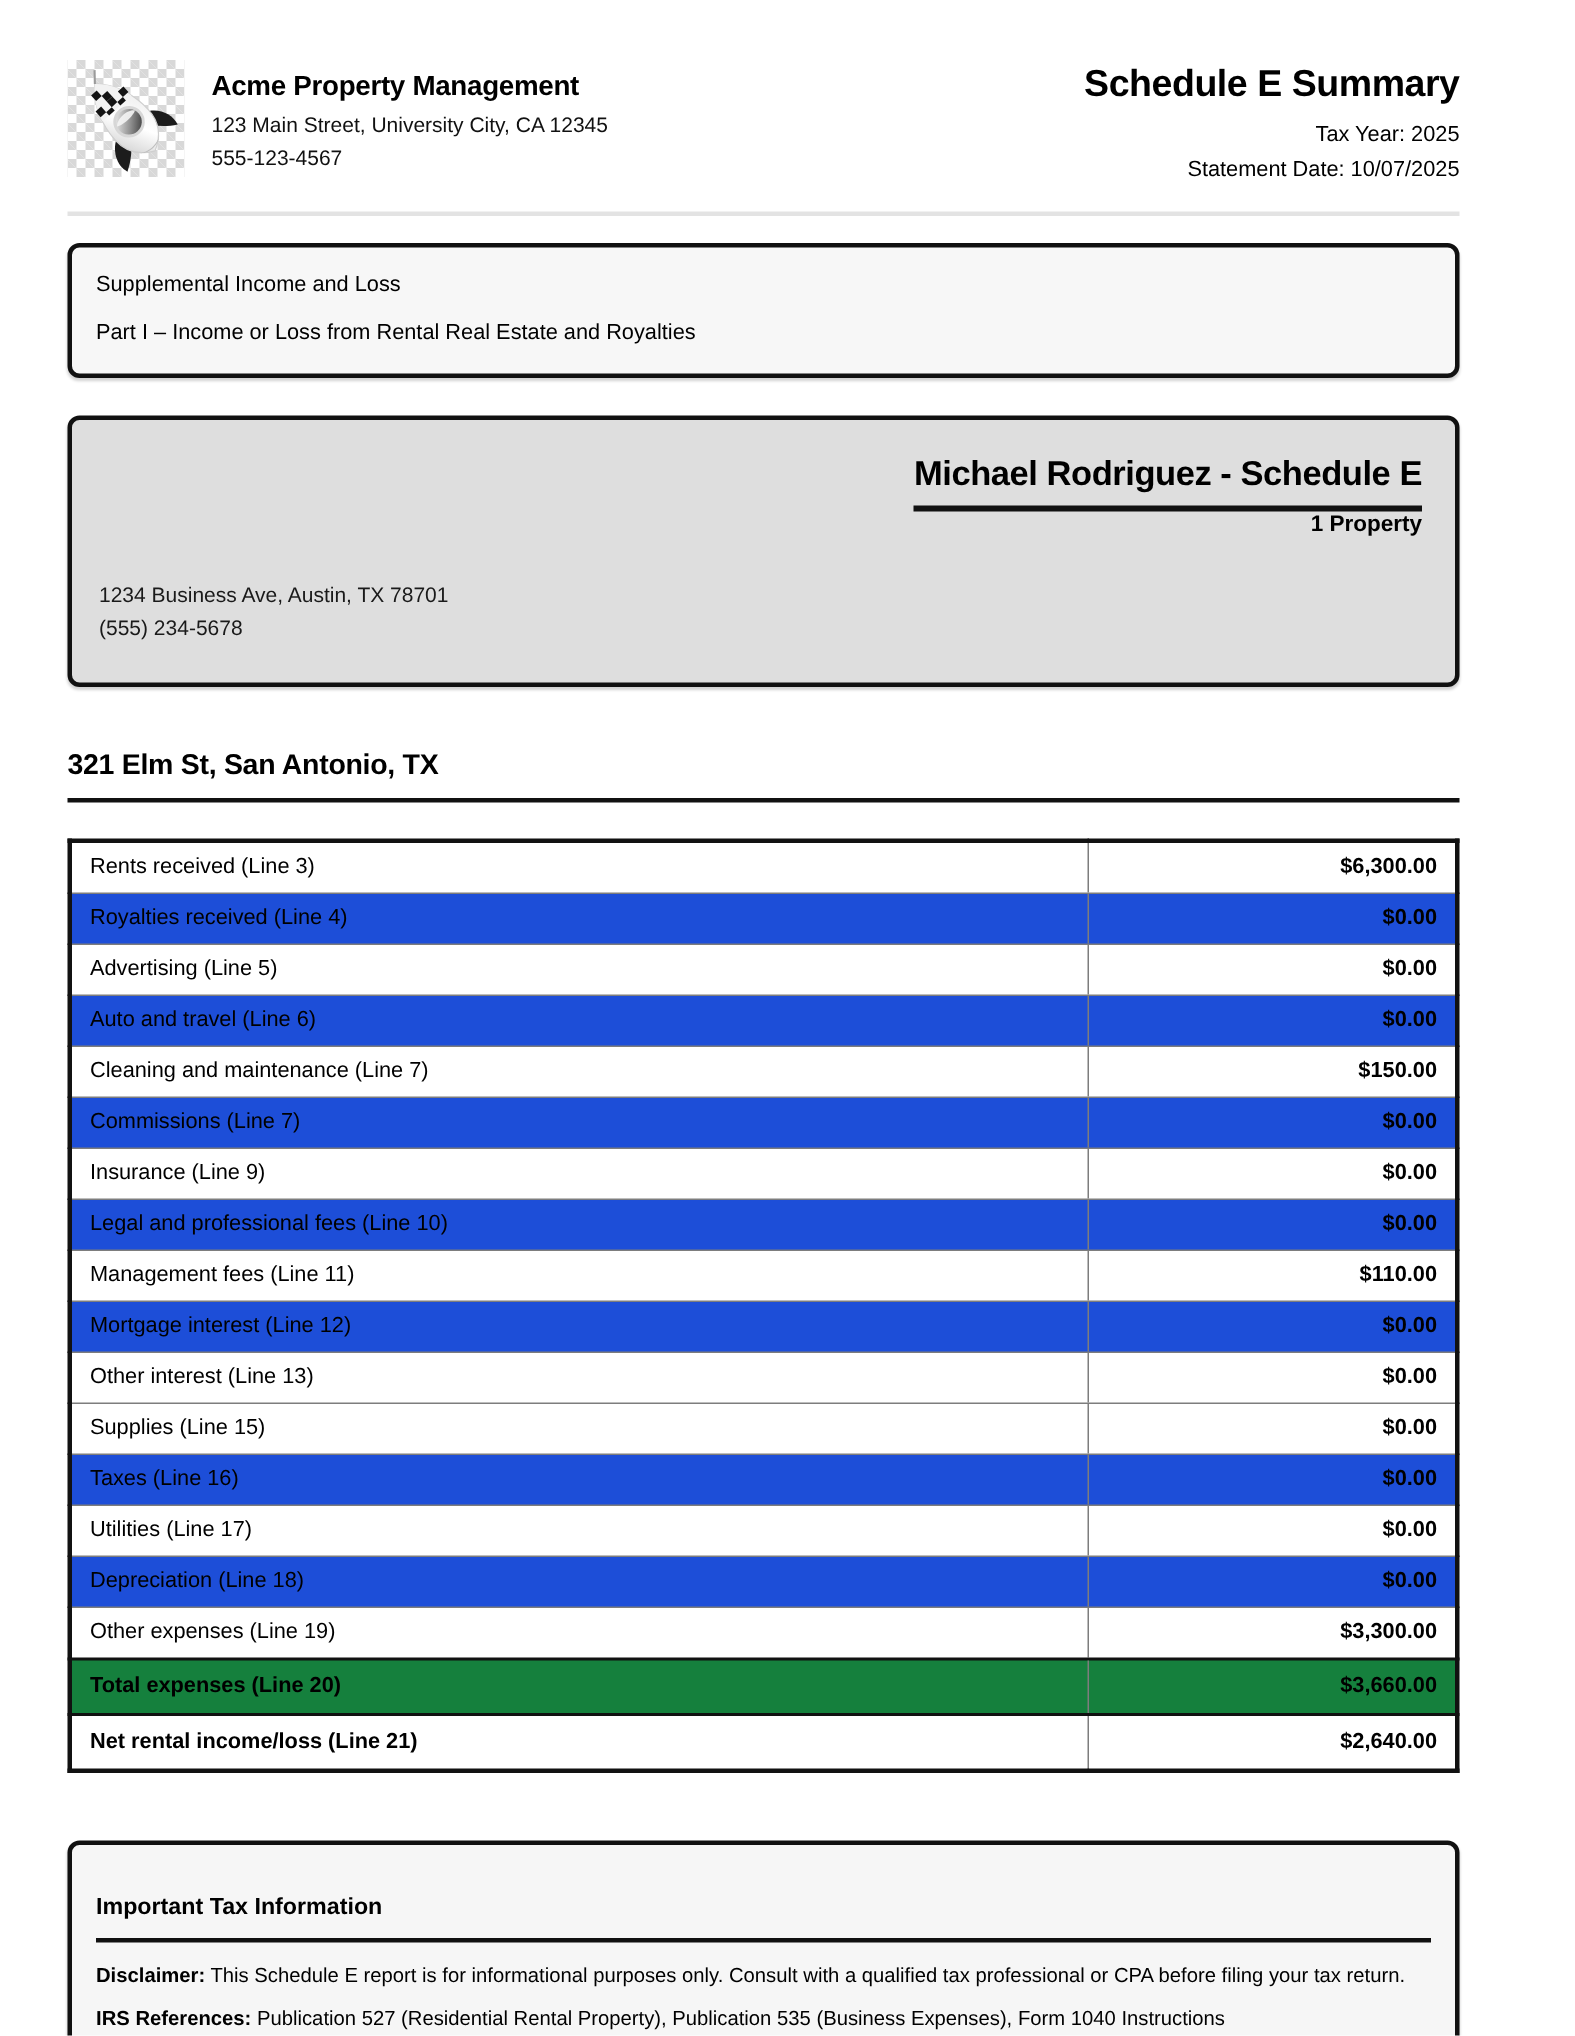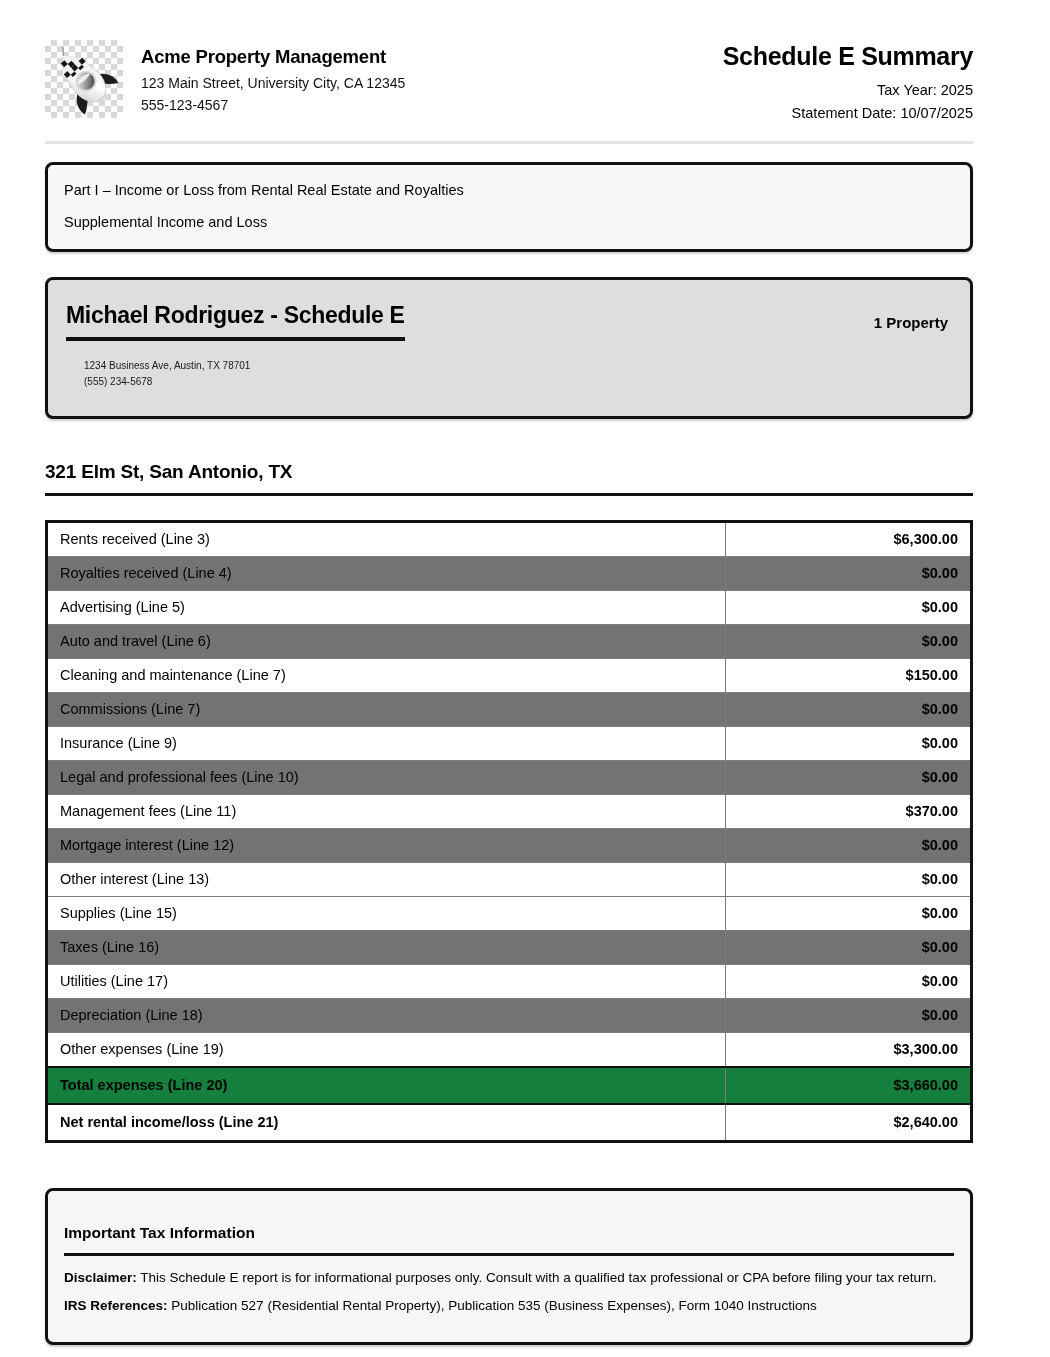--- a/index.html
+++ b/index.html
@@ -104,42 +104,42 @@
     border: 3px solid #111111;
     border-radius: 8px;
     background: #dedede;
     padding: 22px 22px 26px 18px;
     box-shadow: 0 2px 2px rgba(0,0,0,0.18);
   }
   .owner-top {
     display: flex;
     justify-content: space-between;
     align-items: flex-end;
+    flex-direction: column;
   }
   .owner-name {
     font-size: 23px;
     font-weight: bold;
     letter-spacing: -0.3px;
     display: inline-block;
     border-bottom: 4px solid #111111;
     padding-bottom: 7px;
     line-height: 1.2;
   }
   .owner-count {
     font-size: 15px;
     font-weight: bold;
     padding-bottom: 10px;
     white-space: nowrap;
   }
   .owner-contact { margin-top: 17px; }
   .owner-contact-line {
-    font-size: 10px;
+    font-size: 14px;
     line-height: 1.6;
     color: #1a1a1a;
-    margin-left: 18px;
   }
 
   
   .property-title {
     margin-top: 42px;
     font-size: 19px;
     font-weight: bold;
     letter-spacing: -0.2px;
     padding-bottom: 10px;
     border-bottom: 3px solid #111111;
@@ -160,21 +160,21 @@
     vertical-align: middle;
   }
   .se-table tr:last-child td { border-bottom: none; }
   .se-table td.label { text-align: left; }
   .se-table td.amount {
     text-align: right;
     font-weight: bold;
     width: 220px;
     border-left: 1px solid #7d7d7d;
   }
-  .se-table tr.alt td { background: #737373; }
+  .se-table tr.alt td { background: #1d4ed8; }
   .se-table tr.total td {
     font-weight: bold;
     background: #15803d;
     border-top: 2px solid #111111;
     border-bottom: 1px solid #7d7d7d;
     padding-top: 9px;
     padding-bottom: 10px;
   }
   .se-table tr.net td {
     font-weight: bold;
@@ -265,22 +265,22 @@
     </div>
     <div class="header-right">
       <div class="doc-title">Schedule E Summary</div>
       <div class="doc-meta">Tax Year: 2025</div>
       <div class="doc-meta">Statement Date: 10/07/2025</div>
     </div>
   </div>
   <div class="header-rule"></div>
 
   <div class="form-box">
+    <div class="form-box-line">Supplemental Income and Loss</div>
     <div class="form-box-line">Part I – Income or Loss from Rental Real Estate and Royalties</div>
-    <div class="form-box-line">Supplemental Income and Loss</div>
   </div>
 
   <div class="owner-box">
     <div class="owner-top">
       <div class="owner-name">Michael Rodriguez - Schedule E</div>
       <div class="owner-count">1 Property</div>
     </div>
     <div class="owner-contact">
       <div class="owner-contact-line">1234 Business Ave, Austin, TX 78701</div>
       <div class="owner-contact-line">(555) 234-5678</div>
@@ -318,21 +318,21 @@
         <tr>
           <td class="label">Insurance (Line 9)</td>
           <td class="amount">$0.00</td>
         </tr>
         <tr class="alt">
           <td class="label">Legal and professional fees (Line 10)</td>
           <td class="amount">$0.00</td>
         </tr>
         <tr>
           <td class="label">Management fees (Line 11)</td>
-          <td class="amount">$370.00</td>
+          <td class="amount">$110.00</td>
         </tr>
         <tr class="alt">
           <td class="label">Mortgage interest (Line 12)</td>
           <td class="amount">$0.00</td>
         </tr>
         <tr>
           <td class="label">Other interest (Line 13)</td>
           <td class="amount">$0.00</td>
         </tr>
         <tr>

